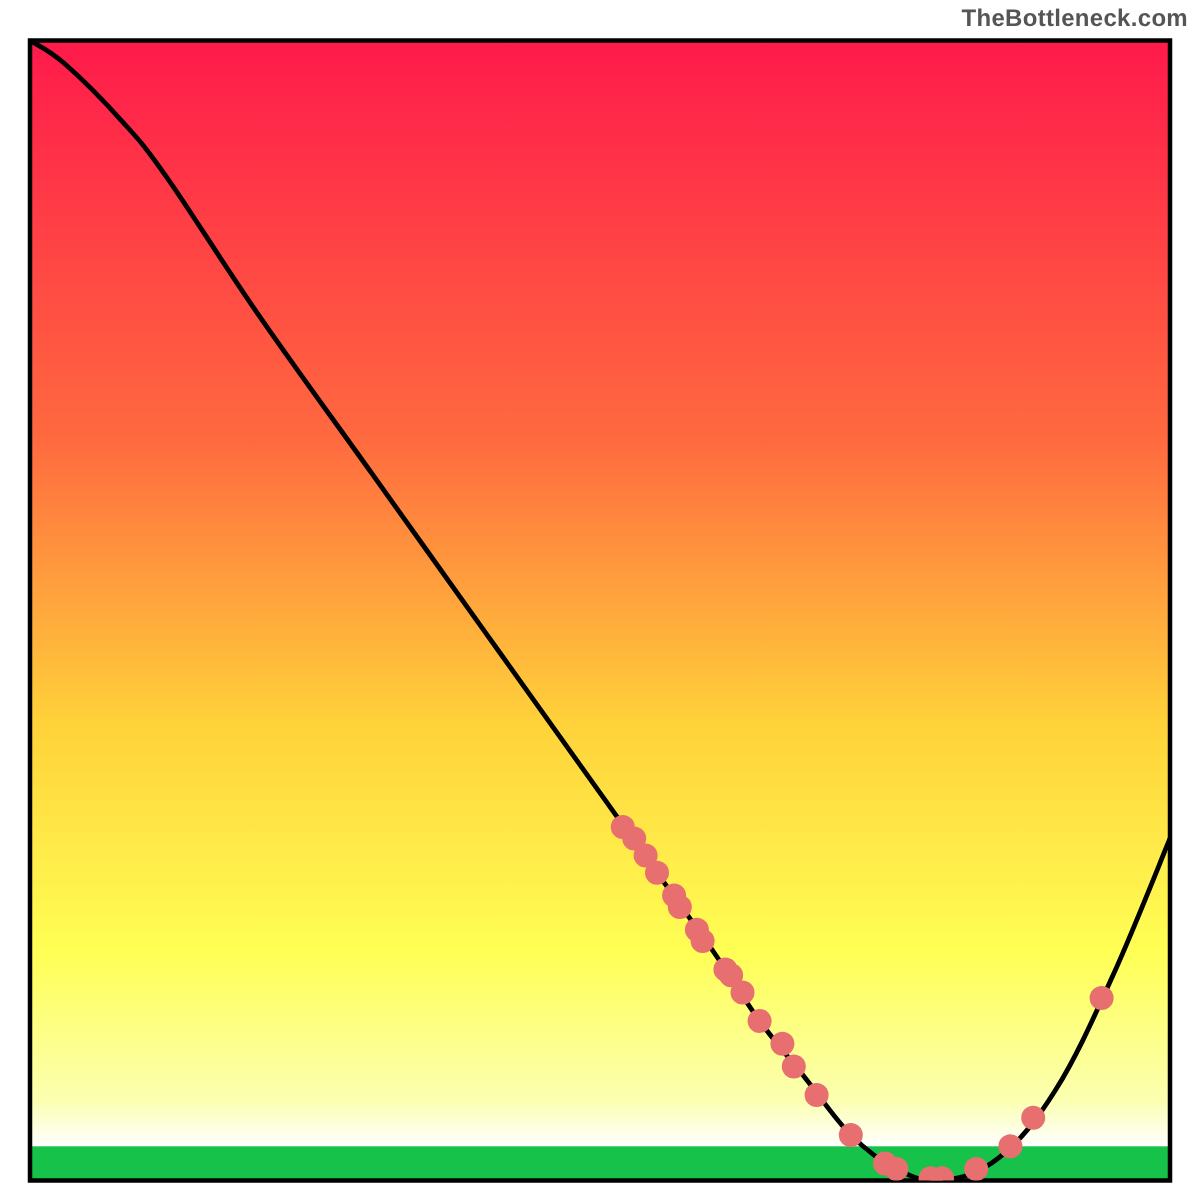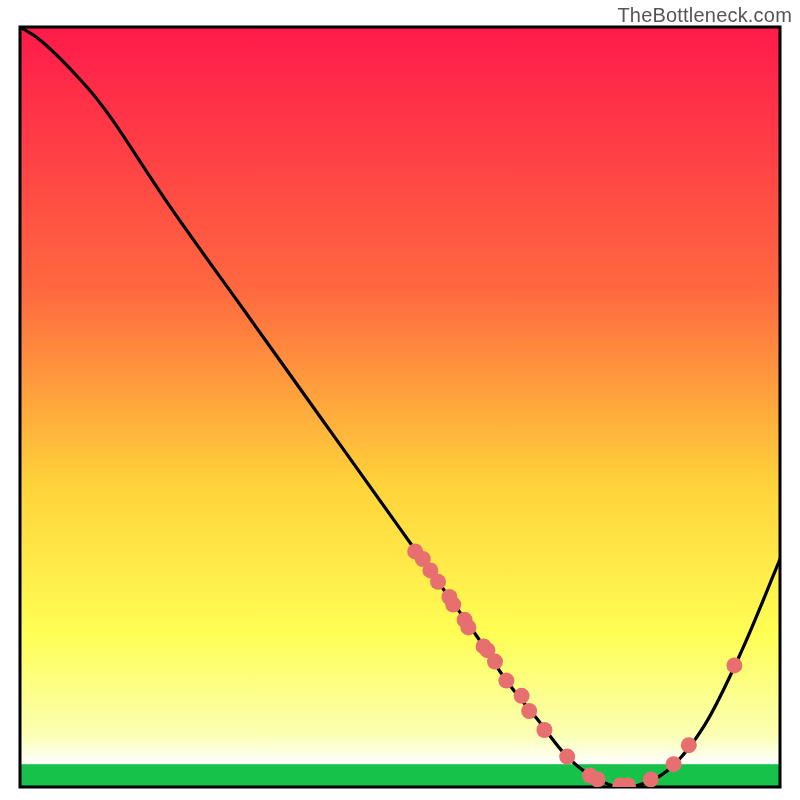--- a/index.html
+++ b/index.html
@@ -13,22 +13,22 @@
   }
   .frame {
     position: relative;
     width: 800px;
     height: 800px;
   }
   .watermark {
     position: absolute;
     top: 4px;
     right: 8px;
-    font-size: 20px;
-    font-weight: 400;
+    font-size: 16px;
+    font-weight: 700;
     color: #555;
     letter-spacing: 0.2px;
     z-index: 10;
   }
   svg {
     position: absolute;
     left: 0;
     top: 0;
   }
 </style>

